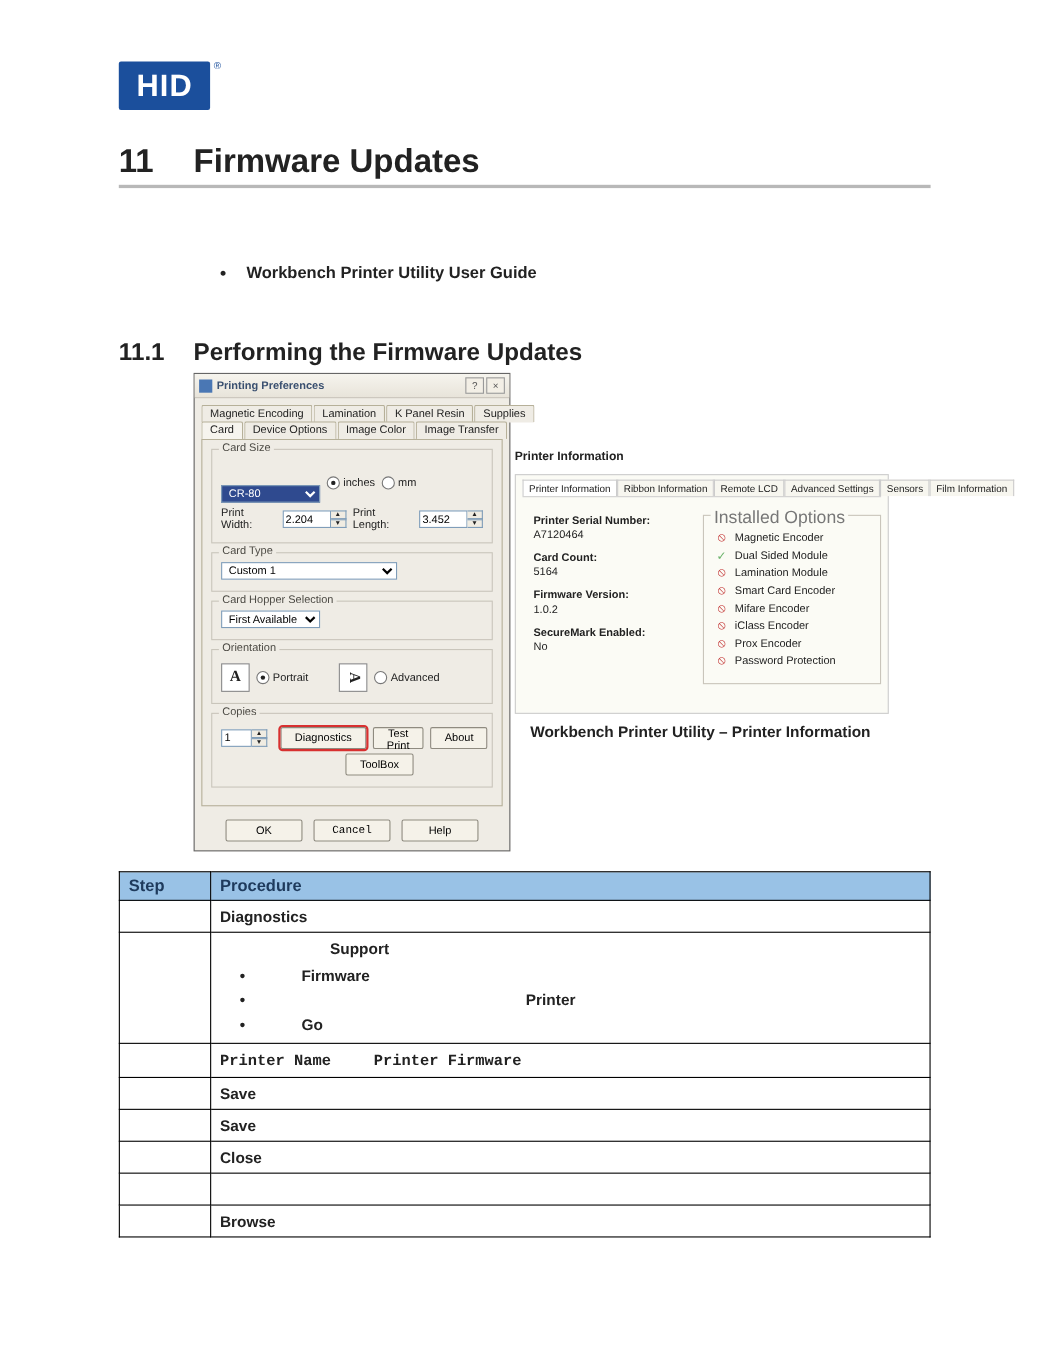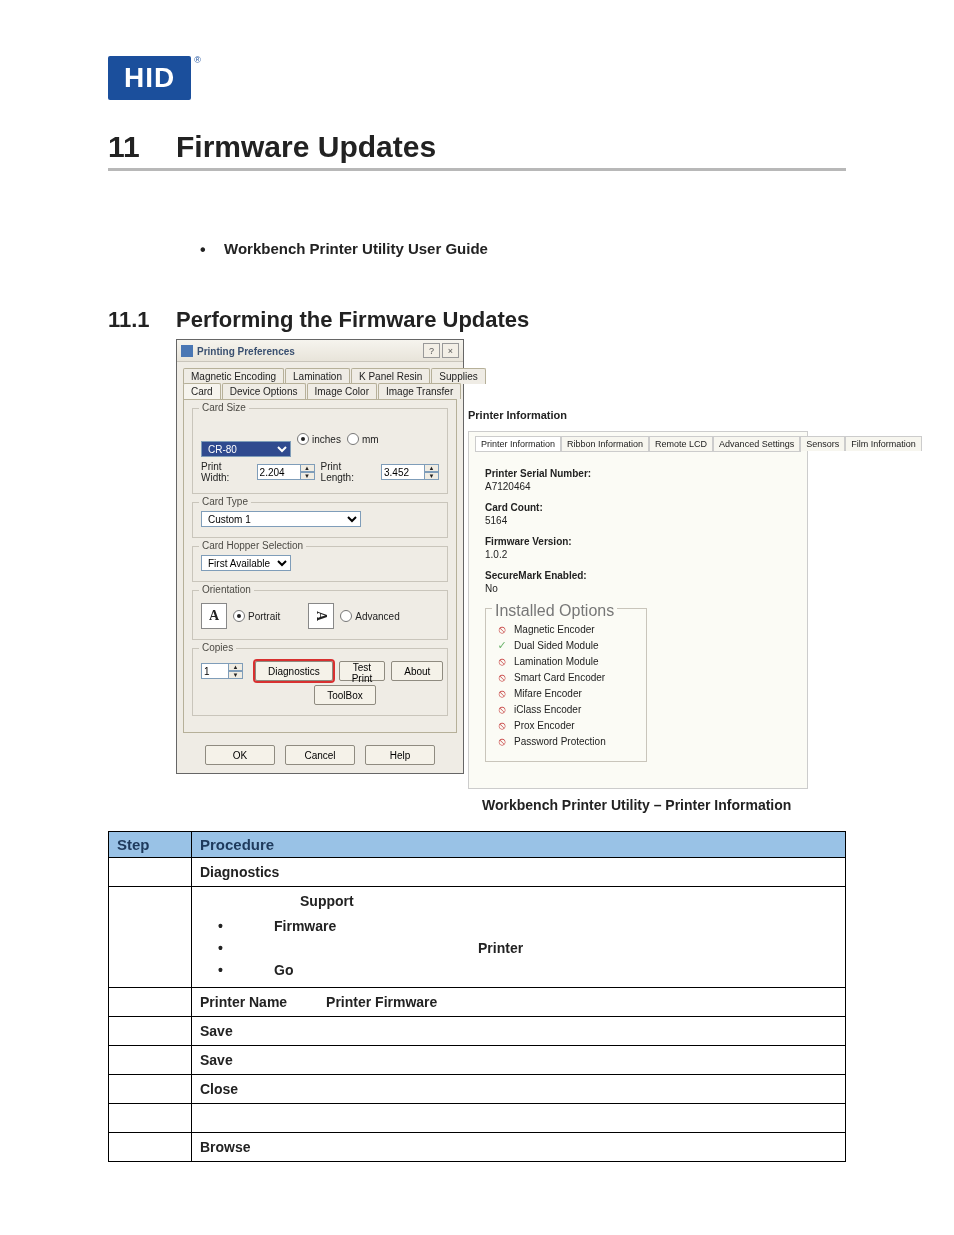--- a/index.html
+++ b/index.html
@@ -148,21 +148,21 @@
   }
   .panel-title { font-size:11px; font-weight:700; margin-bottom:10px;}
   .panel-body {
     border:1px solid #ccc; background:#fbfbf5; padding:4px 6px 26px 6px;
   }
   .panel-tabs { display:flex; border-bottom:1px solid #ccc;}
   .panel-tabs .ptab{
     border:1px solid #ccc;border-bottom:none;padding:2px 5px;font-size:9px;margin-right:0;background:#f7f6ef;white-space:nowrap;
   }
   .panel-tabs .ptab.active{background:#fff;}
-  .panel-content { display:flex; gap:4px; padding-top:16px; padding-left:10px;flex-direction:column;}
+  .panel-content { display:flex; gap:4px; padding-top:16px; padding-left:10px;}
   .info-col{ flex:1;}
   .info-col .label{ font-weight:700; font-size:10px;}
   .info-col .val{ font-size:10px; margin:2px 0 10px 0;}
   .opt-group{ border:1px solid #c9c5bb; padding:10px 10px 10px 10px; position:relative; width:140px;}
   .opt-group .opt-title{position:absolute;top:-7px;left:6px;background:#fbfbf5;padding:0 3px;font-size:16px;color:#777;}
   .opt-row{ display:flex; align-items:center; gap:6px; font-size:10px; margin:4px 0;}
   .opt-row .ic{ width:12px;height:12px;display:inline-flex;align-items:center;justify-content:center;font-size:11px;}
   .opt-row .ic.red{color:#c02b2b;}
   .opt-row .ic.grn{color:#6bb36b;}
   .panel-caption{ font-weight:700; font-size:14px; margin-top:8px; margin-left:14px;}
@@ -177,21 +177,21 @@
   }
   table.proc td{
     border:1px solid #000; padding:6px 8px; vertical-align:top;
     font-size:14px; font-weight:700; color:#222;
   }
   table.proc td.narrow{ width:66px;}
   .inner-bullets { list-style:none; padding:0; margin:6px 0 0 18px;}
   .inner-bullets li{ position:relative; padding:3px 0 3px 20px; font-size:14px;}
   .inner-bullets li::before{ content:"•"; position:absolute; left:0; top:3px;}
   .inner-bullets li .w{ font-weight:700;}
-  .cell-line .b { font-weight:700;}
+  .cell-line .b { font-weight:700;font-family:Liberation Mono, monospace;}
 </style>
 </head>
 <body>
 
 <div class="page">
 
   <div class="logo-wrap">
     <span class="logo">HID</span><span class="logo-reg">®</span>
   </div>
 
@@ -312,21 +312,21 @@
             <button class="btn">Test Print</button>
             <button class="btn">About</button>
           </div>
           <div class="row" style="justify-content:center; padding-left:50px;">
             <button class="btn">ToolBox</button>
           </div>
         </div>
       </div>
       <div class="dlg-footer">
         <button class="btn" style="width:70px;">OK</button>
-        <button class="btn" style="width:70px;">Cancel</button>
+        <button class="btn" style="width:70px;font-family:Liberation Mono, monospace;">Cancel</button>
         <button class="btn" style="width:70px;">Help</button>
       </div>
     </div>
 
     <div class="panel">
       <div class="panel-title">Printer Information</div>
       <div class="panel-body">
         <div class="panel-tabs">
           <div class="ptab active">Printer Information</div>
           <div class="ptab">Ribbon Information</div>

